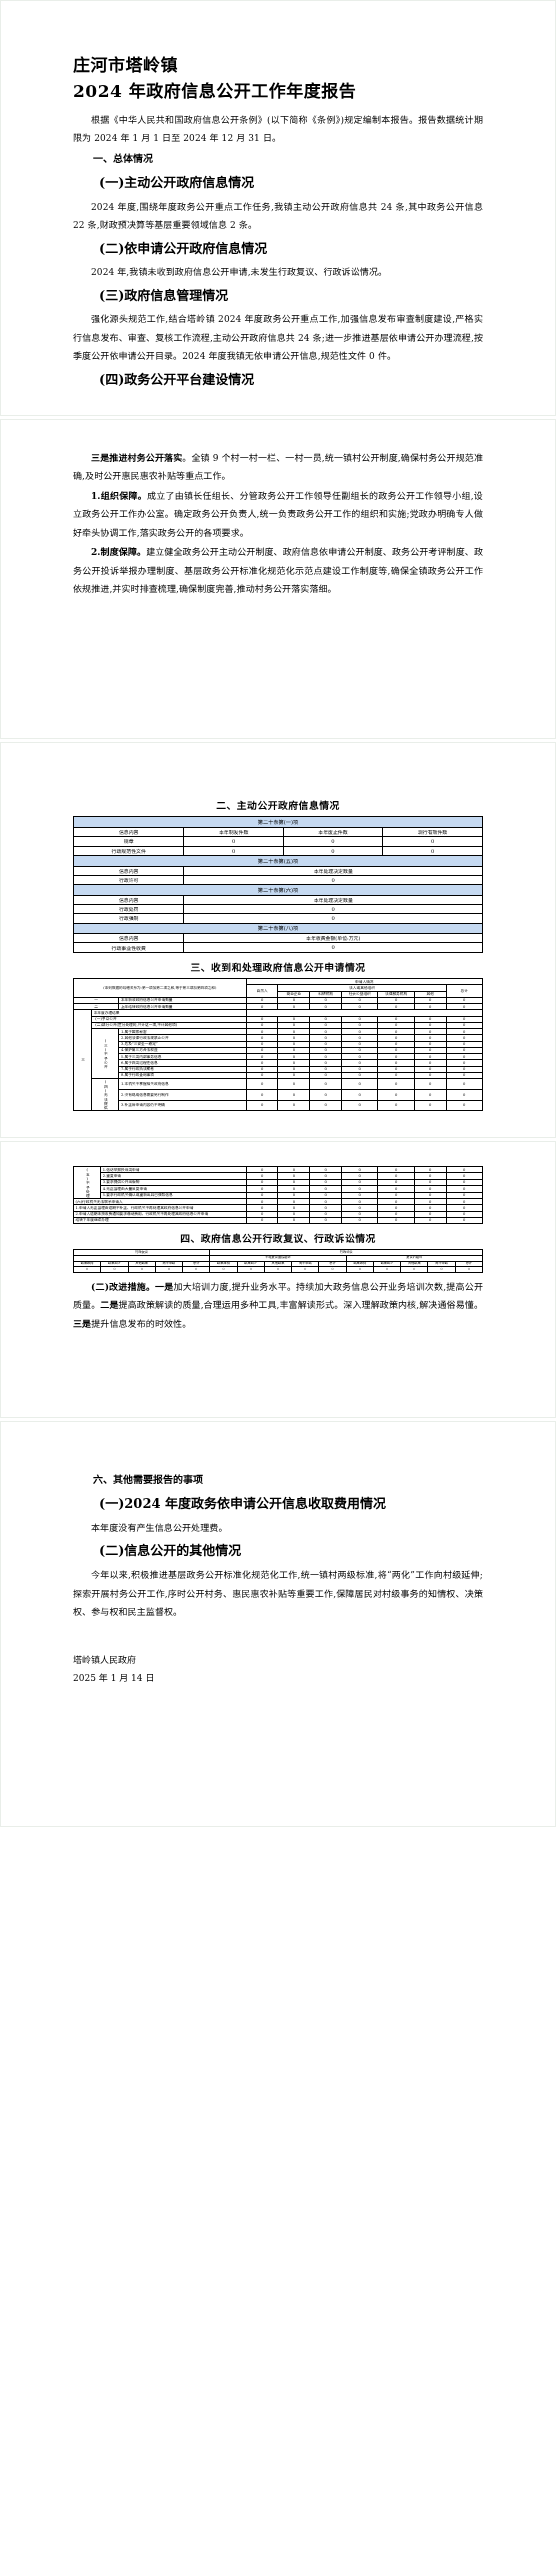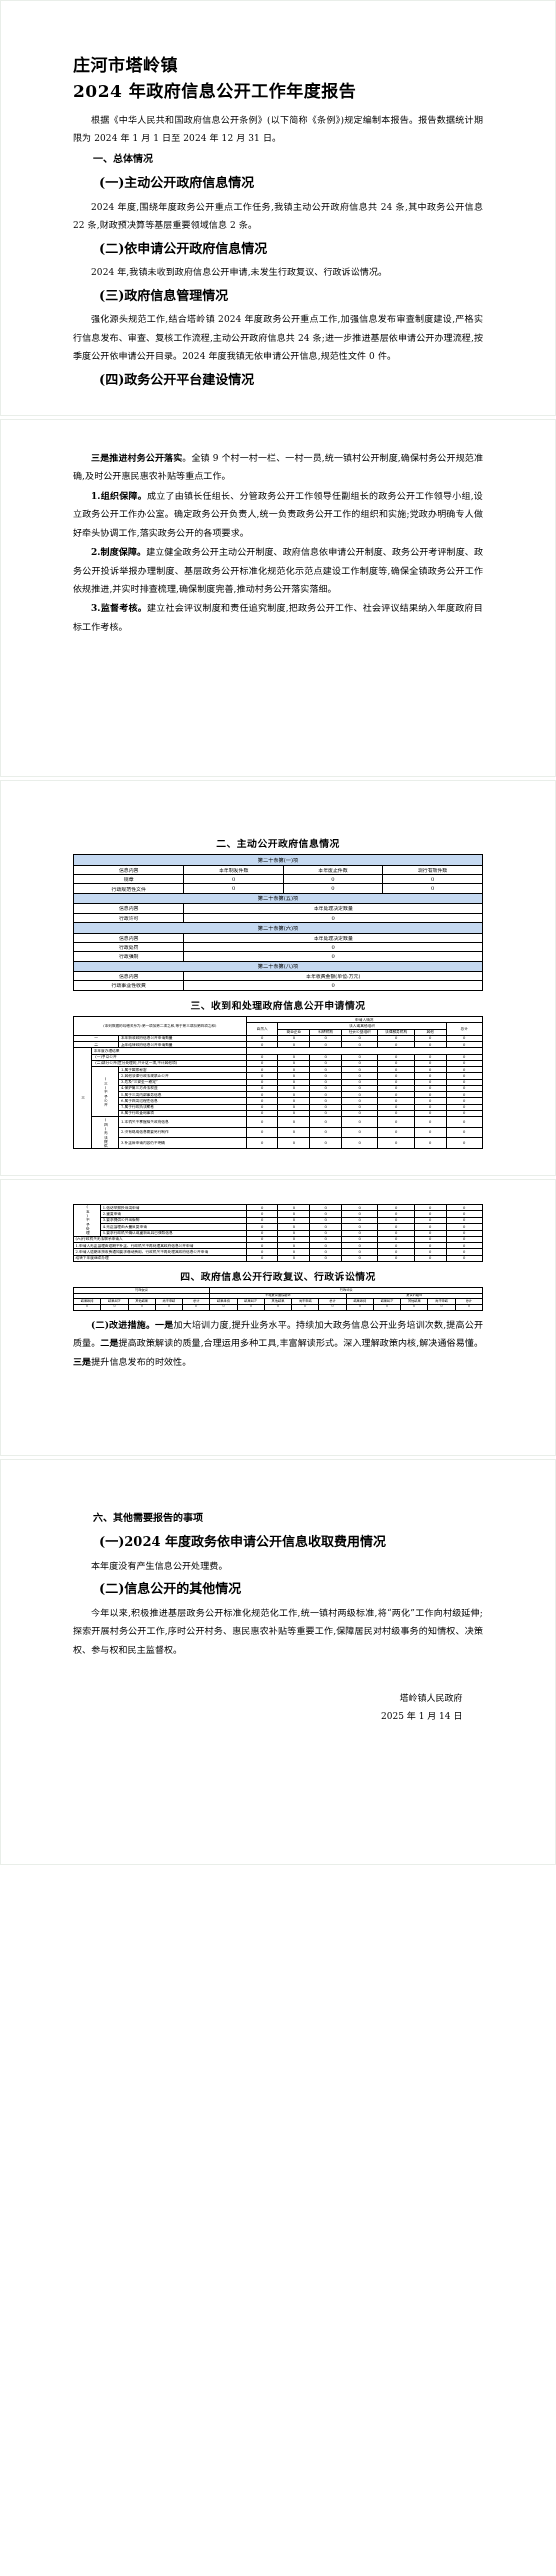--- a/index.html
+++ b/index.html
@@ -104,21 +104,21 @@
 
   .tbl-note{
     text-align:left;
     font-size:3.6px;
     line-height:1.3;
     padding:1px 1.5px;
   }
 
   .signoff{
     margin-top:30px;
-    text-align:right;
+    text-align:left;
     font-size:9px;
     line-height:2.0;
   }
   .signoff .ln{display:block;margin-right:20.6px;}
 
   .spacer-lg{height:118px;}
   .spacer-md{height:62px;}
   .spacer-sm{height:24px;}
 </style>
 </head>
@@ -149,21 +149,20 @@
   </section>
 
   <section class="page tall">
     <p class="body"><span class="b">三是推进村务公开落实</span><span>。全镇 9 个村一村一栏、一村一员,统一镇村公开制度,确保村务公开规范准确,及时公开惠民惠农补贴等重点工作。</span></p>
 
 
     <p class="body"><span class="b">1.组织保障。</span><span>成立了由镇长任组长、分管政务公开工作领导任副组长的政务公开工作领导小组,设立政务公开工作办公室。确定政务公开负责人,统一负责政务公开工作的组织和实施;党政办明确专人做好牵头协调工作,落实政务公开的各项要求。</span></p>
 
     <p class="body"><span class="b">2.制度保障。</span><span>建立健全政务公开主动公开制度、政府信息依申请公开制度、政务公开考评制度、政务公开投诉举报办理制度、基层政务公开标准化规范化示范点建设工作制度等,确保全镇政务公开工作依规推进,并实时排查梳理,确保制度完善,推动村务公开落实落细。</span></p>
 
-    <p class="body"><span class="b">3.监督考核。</span><span>建立社会评议制度和责任追究制度,把政务公开工作、社会评议结果纳入年度政府目标工作考核。</span></p>
 
     <div class="spacer-lg"></div>
   </section>
 
   <section class="page">
     <div class="spacer-sm"></div>
 
     <h2 class="sec-head">二、主动公开政府信息情况</h2>
 
     <table class="gov">

